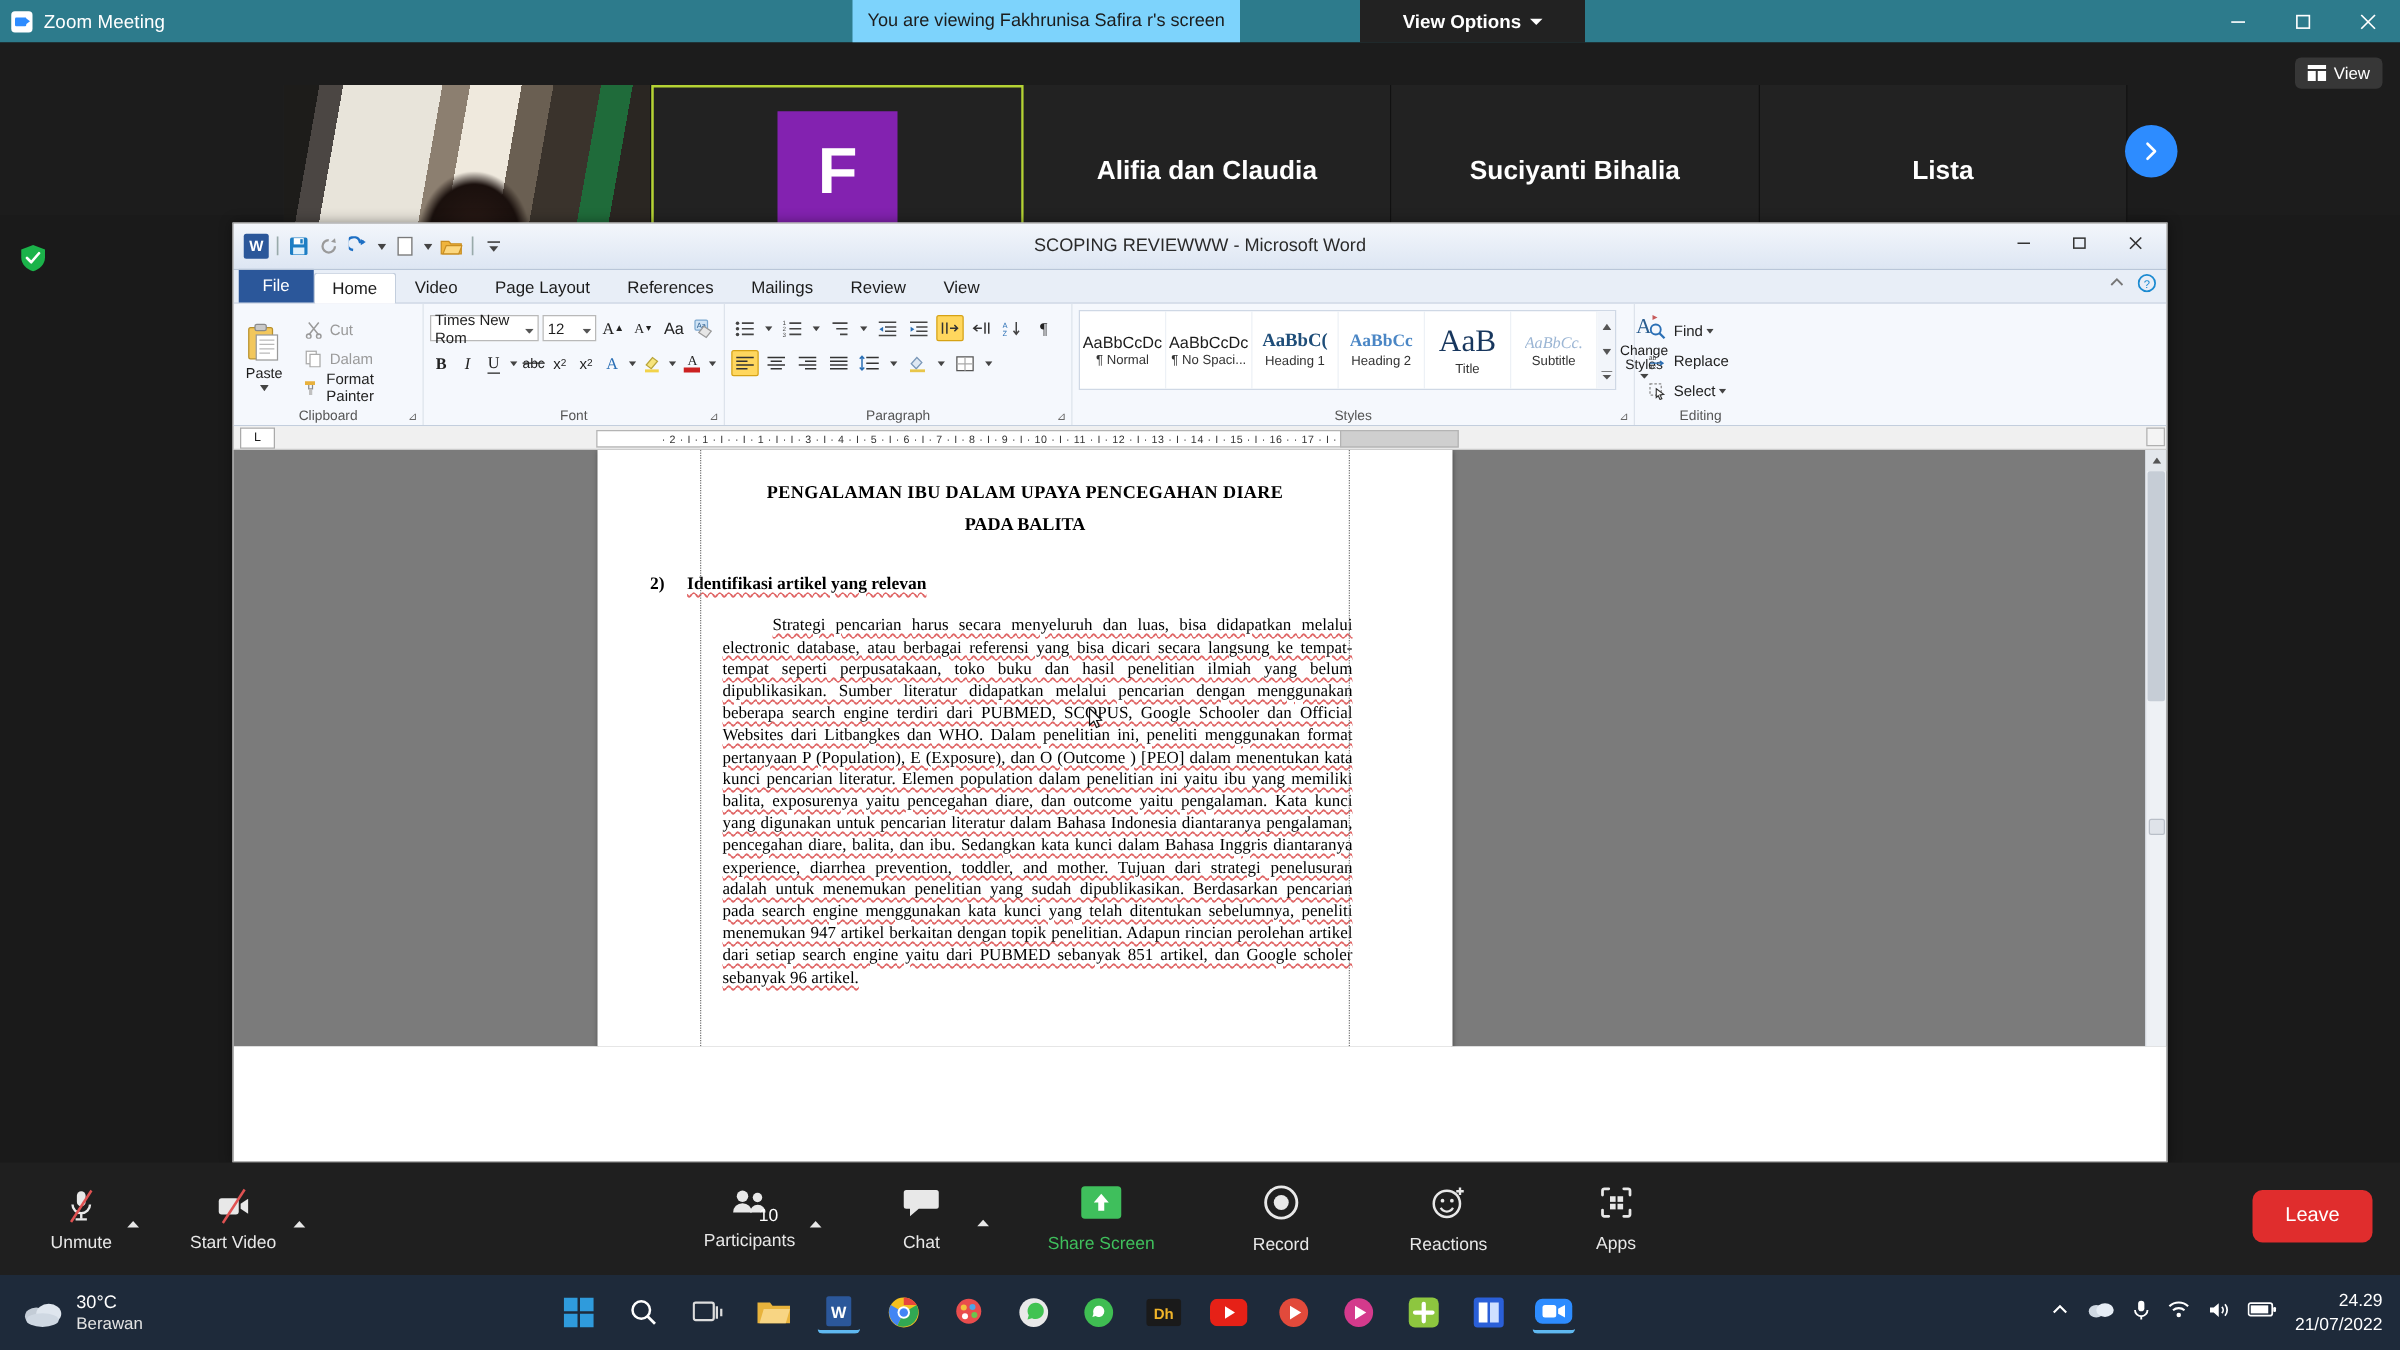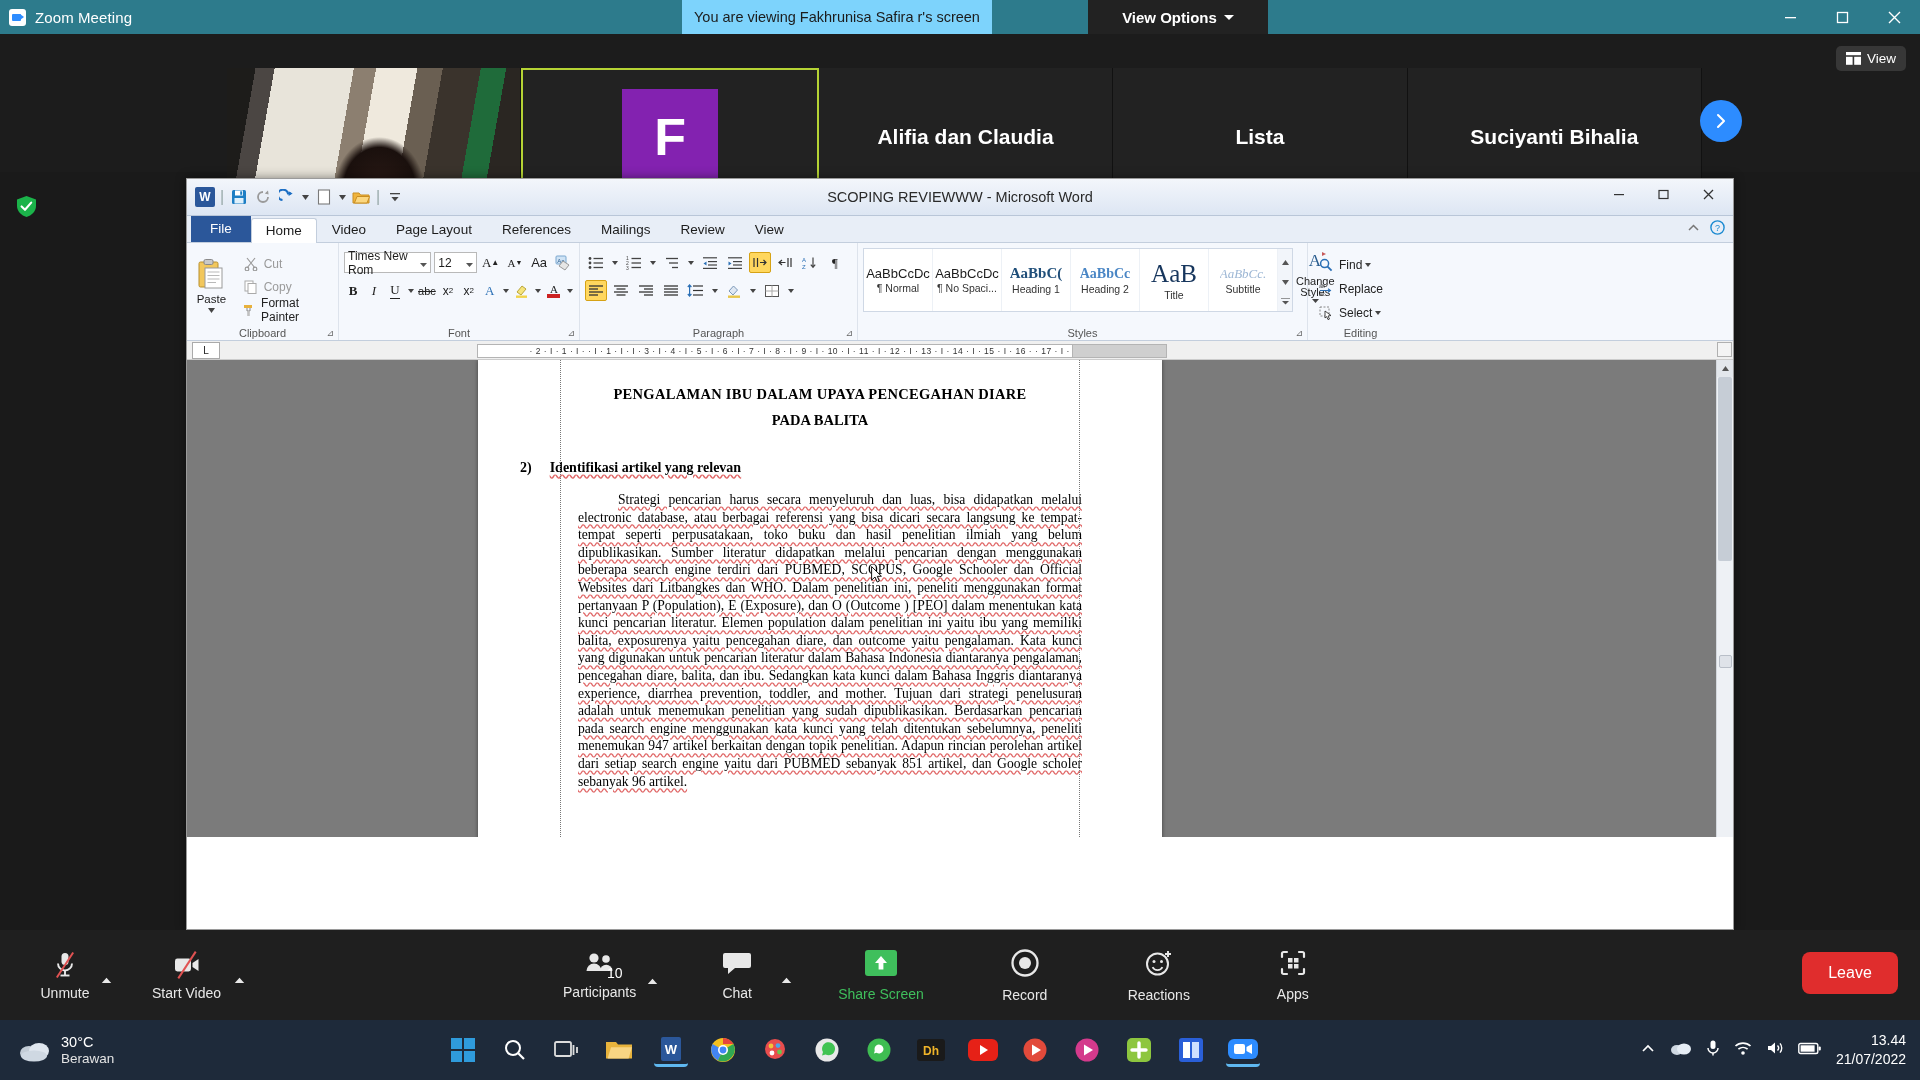--- a/index.html
+++ b/index.html
@@ -272,32 +272,32 @@
 
       <div class="tile">
         <div class="tile-name-big">Alifia dan Claudia</div>
         <div class="tile-label">
           <span class="mic-off"></span>
           <span>Alifia dan Claudia</span>
         </div>
       </div>
 
       <div class="tile">
+        <div class="tile-name-big">Suciyanti Bihalia</div>
+        <div class="tile-label">
+          <span class="mic-off"></span>
+          <span>Suciyanti Bihalia</span>
+        </div>
+      </div>
+
+      <div class="tile">
         <div class="tile-name-big">Lista</div>
         <div class="tile-label">
           <span class="mic-off"></span>
           <span>Lista</span>
-        </div>
-      </div>
-
-      <div class="tile">
-        <div class="tile-name-big">Suciyanti Bihalia</div>
-        <div class="tile-label">
-          <span class="mic-off"></span>
-          <span>Suciyanti Bihalia</span>
         </div>
       </div>
     </div>
 
     <div class="next-arrow">
       <svg width="14" height="16" viewBox="0 0 14 16">
           <path d="M4 2 L10 8 L4 14" stroke="#fff" stroke-width="2.1" fill="none" stroke-linecap="round" stroke-linejoin="round"></path>
         </svg>
     </div>
   </div>
@@ -442,21 +442,21 @@
               </span>
               <span style="color:#9a9a9a;">Cut</span>
             </div>
             <div class="btn-s">
               <span class="icbox">
                 <svg width="14" height="14" viewBox="0 0 14 14">
                     <rect x="1" y="1" width="8" height="10" fill="#fff" stroke="#aaa"></rect>
                     <rect x="4" y="3.5" width="8" height="10" fill="#fff" stroke="#aaa"></rect>
                   </svg>
               </span>
-              <span style="color:#9a9a9a;">Copy</span>
+              <span style="color:#9a9a9a;">Dalam</span>
             </div>
             <div class="btn-s">
               <span class="icbox">
                 <svg width="14" height="14" viewBox="0 0 14 14">
                     <path d="M2 2 h8 v3 h-8 z" fill="#e8b13c"></path>
                     <path d="M5 5 v3 h3 v-3" fill="none" stroke="#888"></path>
                     <rect x="5.2" y="8" width="2.6" height="5" fill="#c0c0c0"></rect>
                   </svg>
               </span>
               <span>Format Painter</span>
@@ -1148,19 +1148,19 @@
           </svg>
       </span>
       <span>
         <svg width="24" height="13" viewBox="0 0 24 13">
             <rect x="0.8" y="1.5" width="19" height="10" rx="1.8" fill="none" stroke="#fff" stroke-width="1.4"></rect>
             <rect x="2.6" y="3.3" width="14" height="6.4" fill="#fff"></rect>
             <rect x="20.6" y="4.6" width="2.2" height="4" rx="1" fill="#fff"></rect>
           </svg>
       </span>
       <div class="clock">
-        <div>13.44</div>
+        <div>24.29</div>
         <div>21/07/2022</div>
       </div>
     </div>
   </div>
 
 </div>
 
 </body></html>

